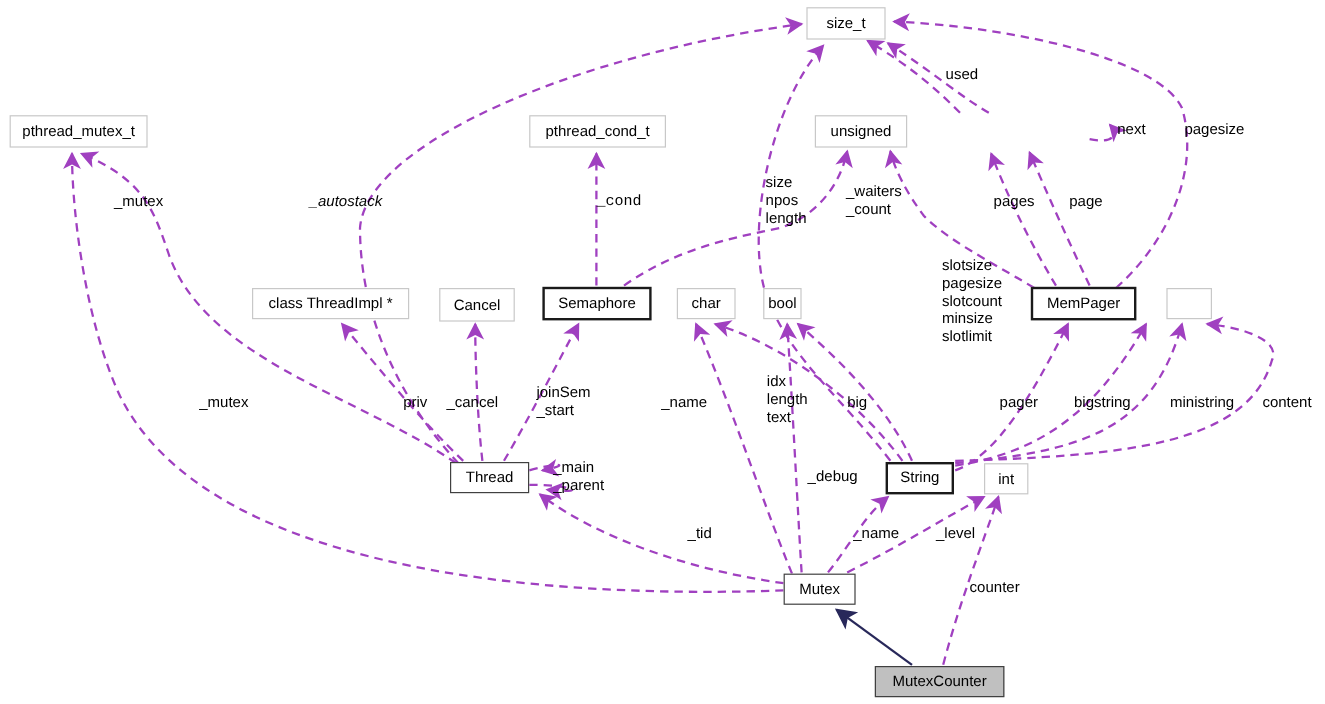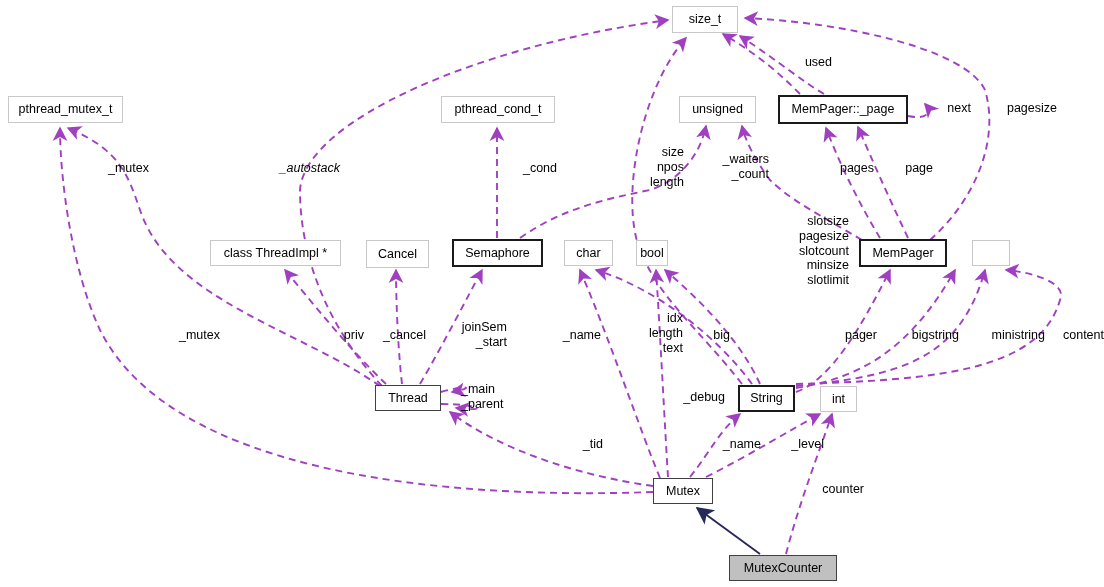--- a/index.html
+++ b/index.html
@@ -46,21 +46,21 @@
   }
   .node.thin-dark {
     border: 1px solid #404040;
   }
   .edge-label {
     position: absolute;
     font-size: 12.5px;
     color: #000000;
     line-height: 1.18;
     white-space: pre;
-    text-align: right;
+    text-align: left;
   }
   .edge-label.la-left { text-align: left; }
 </style>
 </head>
 <body>
 
 <div id="diagram-root">
 
   <svg id="edges" viewBox="0 0 1104 587">
     <defs>
@@ -136,40 +136,39 @@
 
     <g>
       <path d="M 760,554 L 697,508" fill="none" stroke="#28285a" stroke-width="1.9" marker-end="url(#ah-inh)"></path>
     </g>
   </svg>
 
   <div class="node plain" style="left:672px; top:6px;   width:66px;  height:27px;">size_t</div>
   <div class="node plain" style="left:8px;   top:96px;  width:115px; height:27px;">pthread_mutex_t</div>
   <div class="node plain" style="left:441px; top:96px;  width:114px; height:27px;">pthread_cond_t</div>
   <div class="node plain" style="left:679px; top:96px;  width:77px;  height:27px;">unsigned</div>
-  <div class="node bold" style="left:778px; top:95px;  width:130px; height:29px;">MemPager::_page</div>
   <div class="node plain" style="left:210px; top:240px; width:131px; height:26px;">class ThreadImpl *</div>
   <div class="node plain" style="left:366px; top:240px; width:63px;  height:28px;">Cancel</div>
   <div class="node bold" style="left:452px; top:239px; width:91px;  height:28px;">Semaphore</div>
   <div class="node plain" style="left:564px; top:240px; width:49px;  height:26px;">char</div>
   <div class="node plain" style="left:636px; top:240px; width:32px;  height:26px;">bool</div>
   <div class="node bold" style="left:859px; top:239px; width:88px;  height:28px;">MemPager</div>
   <div class="node plain" style="left:972px; top:240px; width:38px;  height:26px;"></div>
   <div class="node thin-dark" style="left:375px; top:385px; width:66px;  height:26px;">Thread</div>
   <div class="node bold" style="left:738px; top:385px; width:57px;  height:27px;">String</div>
   <div class="node plain" style="left:820px; top:386px; width:37px;  height:26px;">int</div>
   <div class="node thin-dark" style="left:653px; top:478px; width:60px;  height:26px;">Mutex</div>
   <div class="node filled" style="left:729px; top:555px; width:108px; height:26px;">MutexCounter</div>
 
   <div class="edge-label" style="left:788px;  top:55px;  width:44px;">used</div>
   <div class="edge-label" style="left:931px;  top:101px; width:40px;">next</div>
   <div class="edge-label" style="left:987px;  top:101px; width:70px;">pagesize</div>
   <div class="edge-label" style="left:95px;   top:161px; width:54px;">_mutex</div>
   <div class="edge-label" style="left:258px;  top:161px; width:82px;font-style:italic;">_autostack</div>
-  <div class="edge-label" style="left:509px;  top:161px; width:48px;">_cond</div>
+  <div class="edge-label" style="left:497px;  top:161px; width:48px;font-family:Liberation Mono, monospace;">_cond</div>
   <div class="edge-label" style="left:638px; top:145px; width:46px;">size
 npos
 length</div>
   <div class="edge-label" style="left:705px; top:152px; width:64px;">_waiters
 _count</div>
   <div class="edge-label" style="left:828px;  top:161px; width:46px;">pages</div>
   <div class="edge-label" style="left:891px;  top:161px; width:42px;">page</div>
   <div class="edge-label" style="left:785px; top:214px; width:64px;">slotsize
 pagesize
 slotcount

